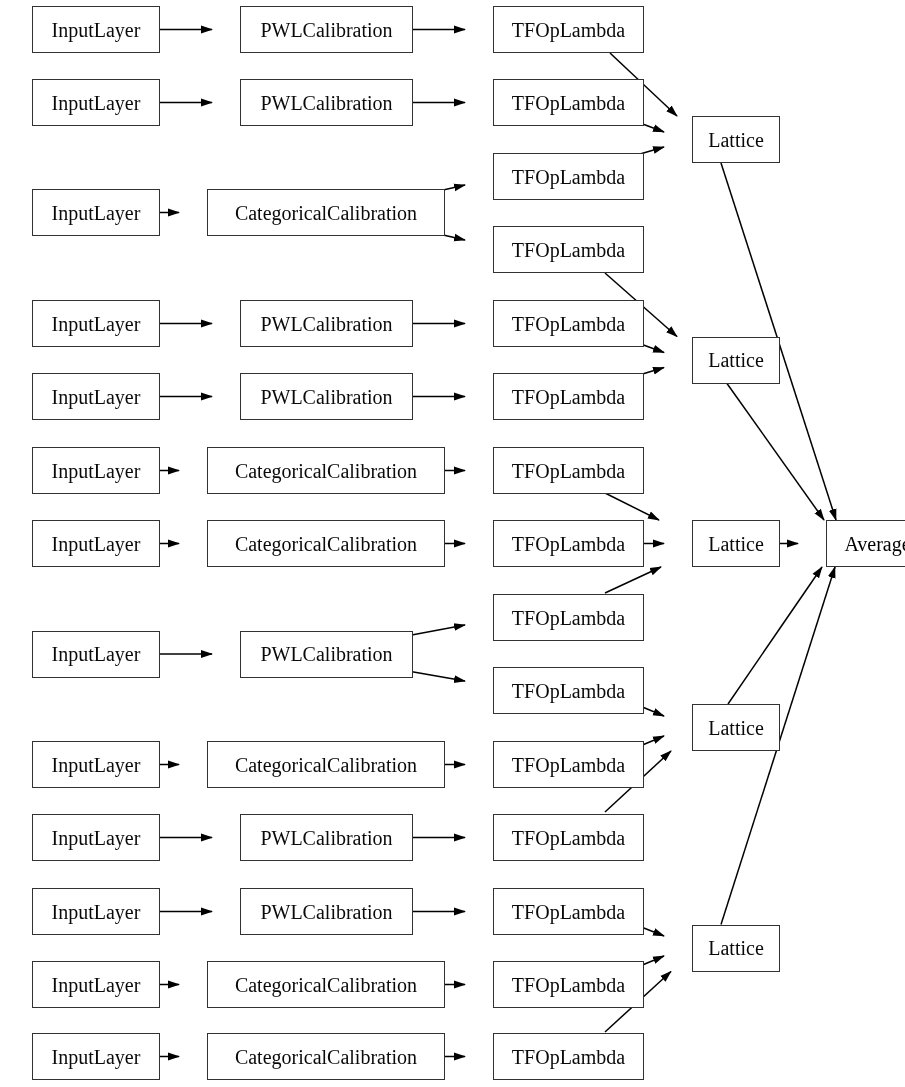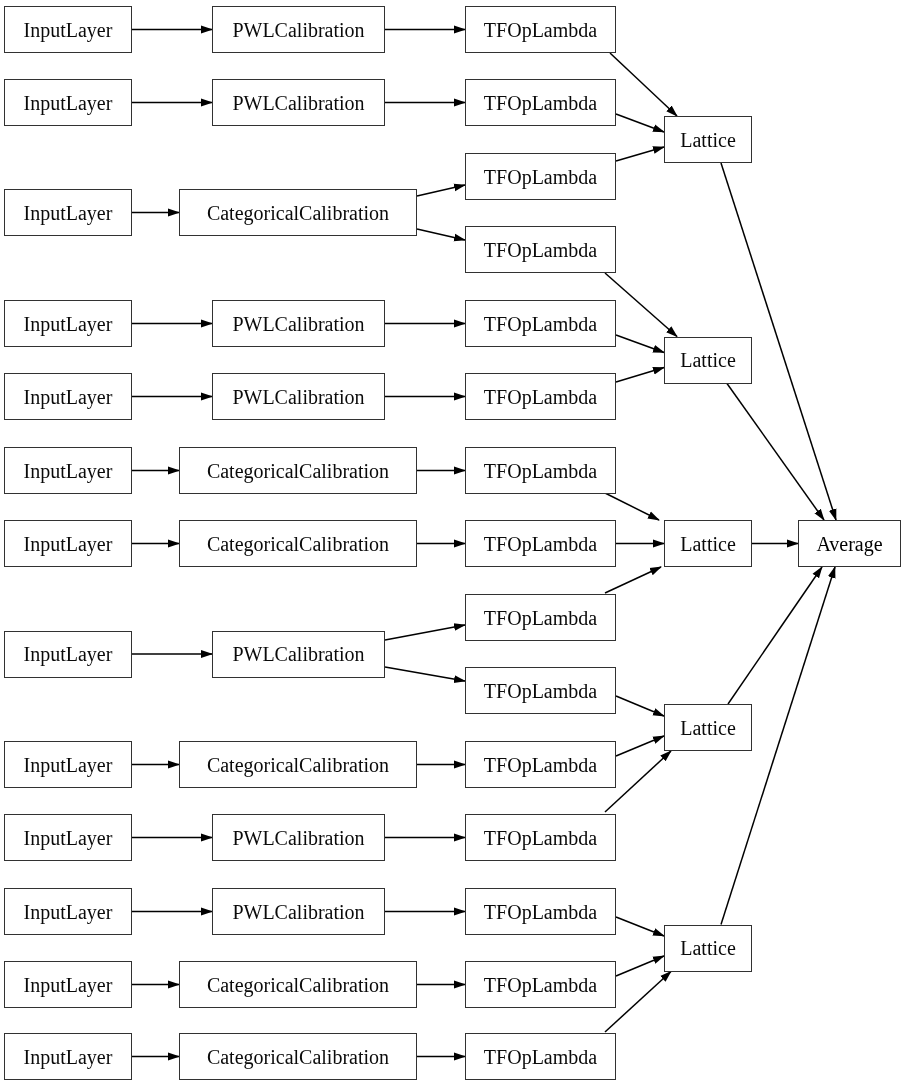--- a/index.html
+++ b/index.html
@@ -22,20 +22,21 @@
     box-sizing: border-box;
     background: #ffffff;
     border: 1.5px solid #323232;
     color: #0a0a0a;
     display: flex;
     align-items: center;
     justify-content: center;
     font-size: 20px;
     line-height: 1;
     white-space: nowrap;
+    margin-left: 28px;
   }
   .edge-line { stroke: #000000; stroke-width: 1.5; fill: none; }
 </style>
 </head>
 <body>
 
 <div class="stage">
   <svg id="edges-layer" width="905" height="1087" viewBox="0 0 905 1087" xmlns="http://www.w3.org/2000/svg">
     <defs>
       <marker id="arrowhead" viewBox="0 0 12 10" refX="11" refY="5" markerWidth="12" markerHeight="10" markerUnits="userSpaceOnUse" orient="auto">

